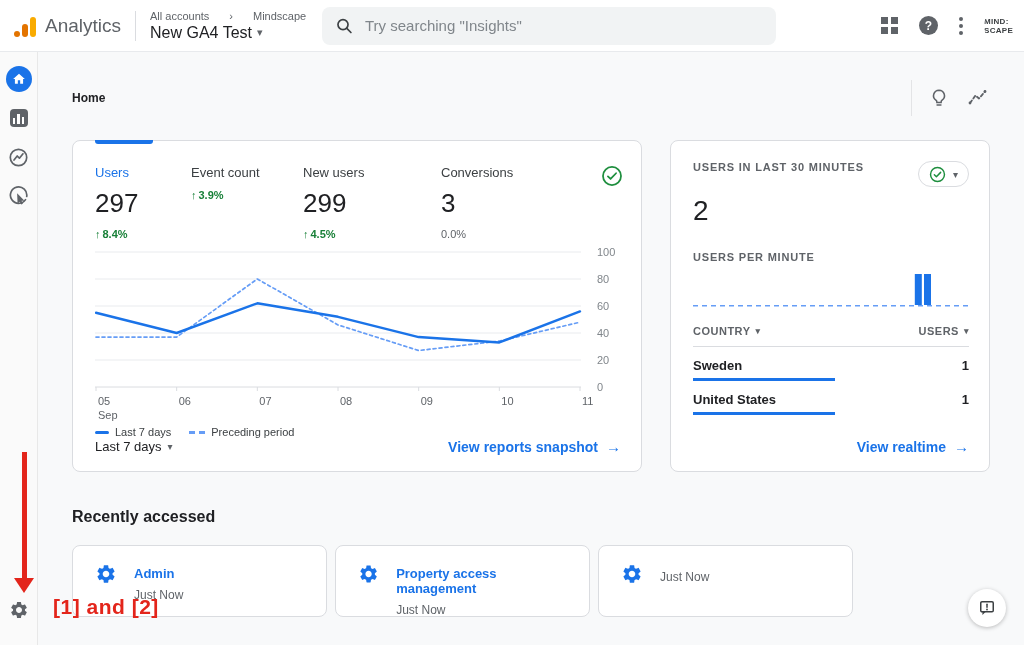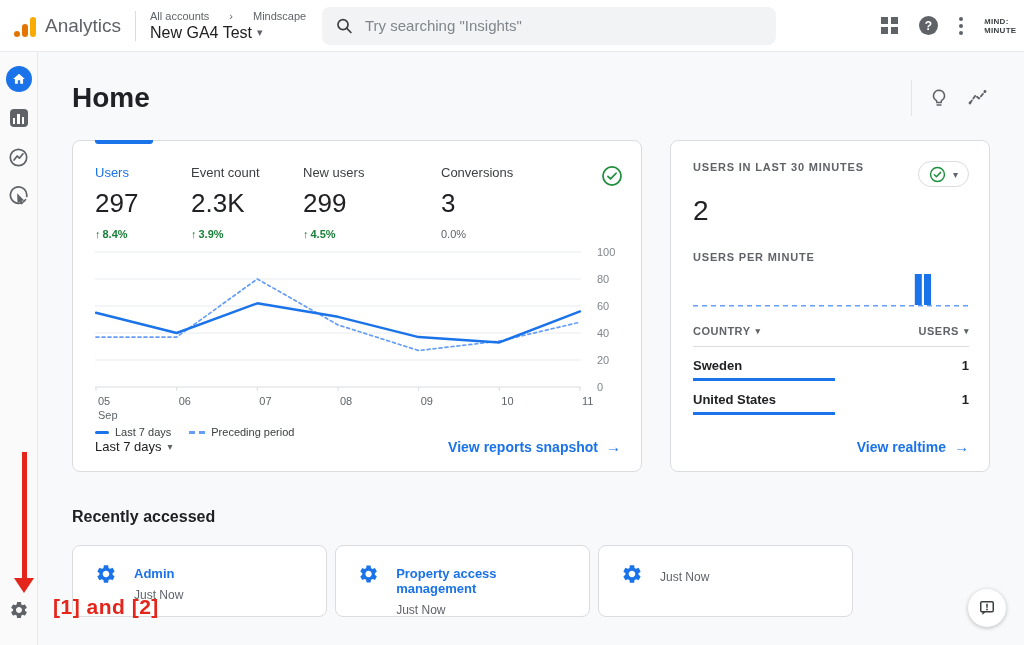--- a/index.html
+++ b/index.html
@@ -43,21 +43,21 @@
   .home-btn { background:#1a73e8; border-radius:50%; }
   .reports-chip { width:18px; height:18px; background:#5f6368; border-radius:4px; display:flex;
                   align-items:flex-end; justify-content:center; gap:2px; padding-bottom:3px; }
   .reports-chip i { display:block; width:2.5px; background:#fff; }
   .rail-gear { margin-top:auto; margin-bottom:22px; }
 
   .content { flex:1; background:#f8f9fa; padding:0 34px; position:relative; }
 
   
   .page-head { display:flex; align-items:center; margin-top:26px; height:40px; }
-  .page-title { font-size:28px; color:#202124; flex:1; }
+  .page-title { font-size:12px; color:#202124; flex:1; }
   .head-divider { width:1px; height:36px; background:#e3e4e6; margin-right:16px; }
   .head-icons { display:flex; align-items:center; gap:16px; }
 
   
   .cards-row { display:flex; gap:28px; margin-top:22px; }
   .card { background:#fff; border:1px solid #dadce0; border-radius:8px; }
   .overview-card { width:570px; height:332px; position:relative; display:flex; flex-direction:column; }
   .tab-indicator { position:absolute; top:-1px; left:22px; width:58px; height:4px; background:#1a73e8;
                    border-radius:0 0 3px 3px; }
   .metrics { display:flex; padding:24px 18px 0 22px; }
@@ -163,21 +163,21 @@
         <span></span>
     </div>
     <div class="help-icon">?</div>
     <div class="kebab-icon">
       <span></span>
         <span></span>
         <span></span>
     </div>
     <div class="avatar">
       <span>MIND:</span>
-      <span>MINUTE</span>
+      <span>SCAPE</span>
     </div>
   </div>
 </header>
 
 <div class="shell">
 
   <nav class="rail">
     <div class="rail-btn home-btn">
       <svg width="14" height="14" viewBox="0 0 24 24">
           <path d="M10 20v-6h4v6h5v-8h3L12 3 2 12h3v8z" fill="#fff"></path>
@@ -234,21 +234,20 @@
           <div class="metric m-users">
             <span class="label">Users</span>
             <span class="value">297</span>
             <span class="delta">
               <span>↑</span>
               <span>8.4%</span>
             </span>
           </div>
           <div class="metric m-events">
             <span class="label">Event count</span>
-            <span class="value">2.3K</span>
             <span class="delta">
               <span>↑</span>
               <span>3.9%</span>
             </span>
           </div>
           <div class="metric m-new">
             <span class="label">New users</span>
             <span class="value">299</span>
             <span class="delta">
               <span>↑</span>

